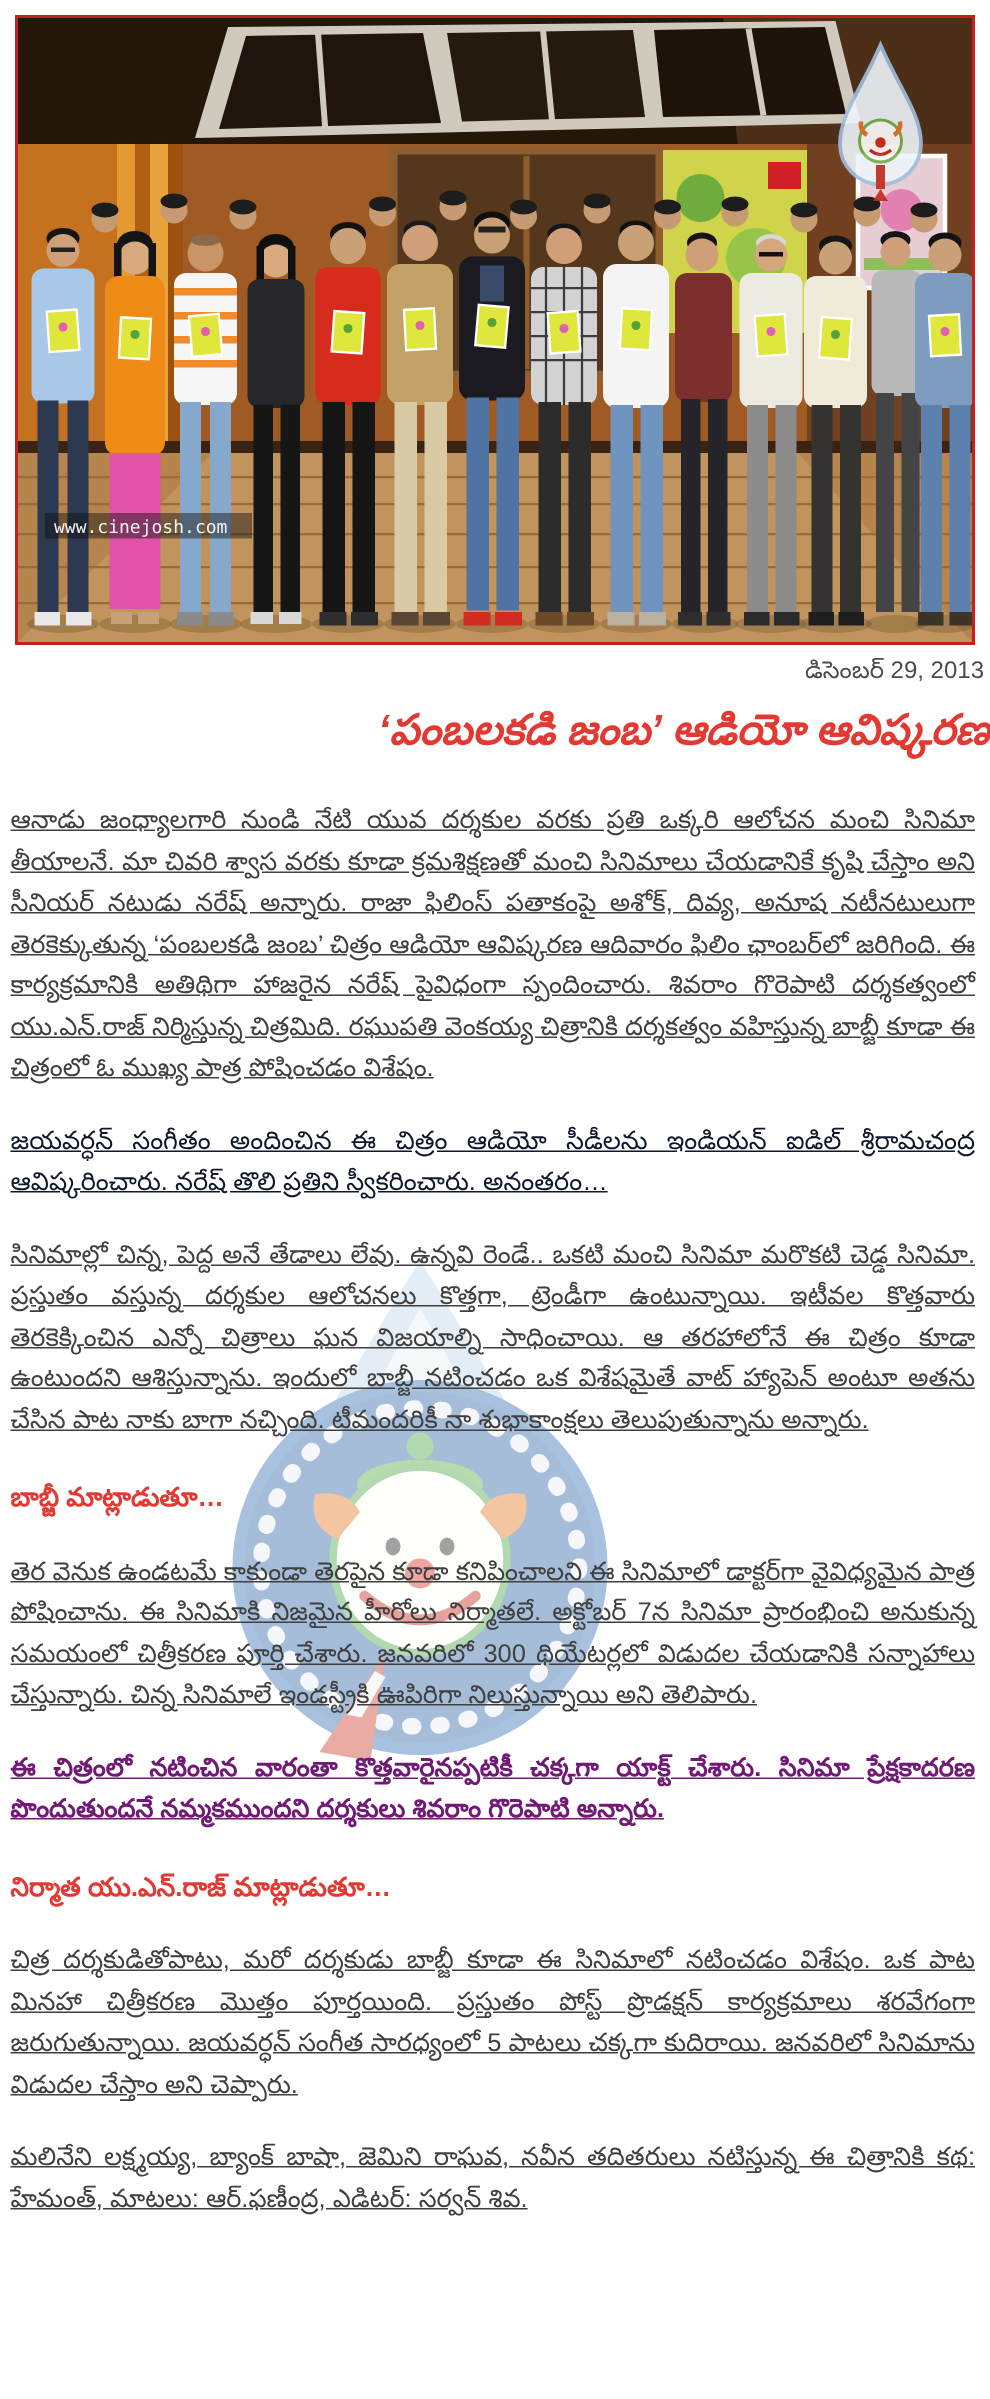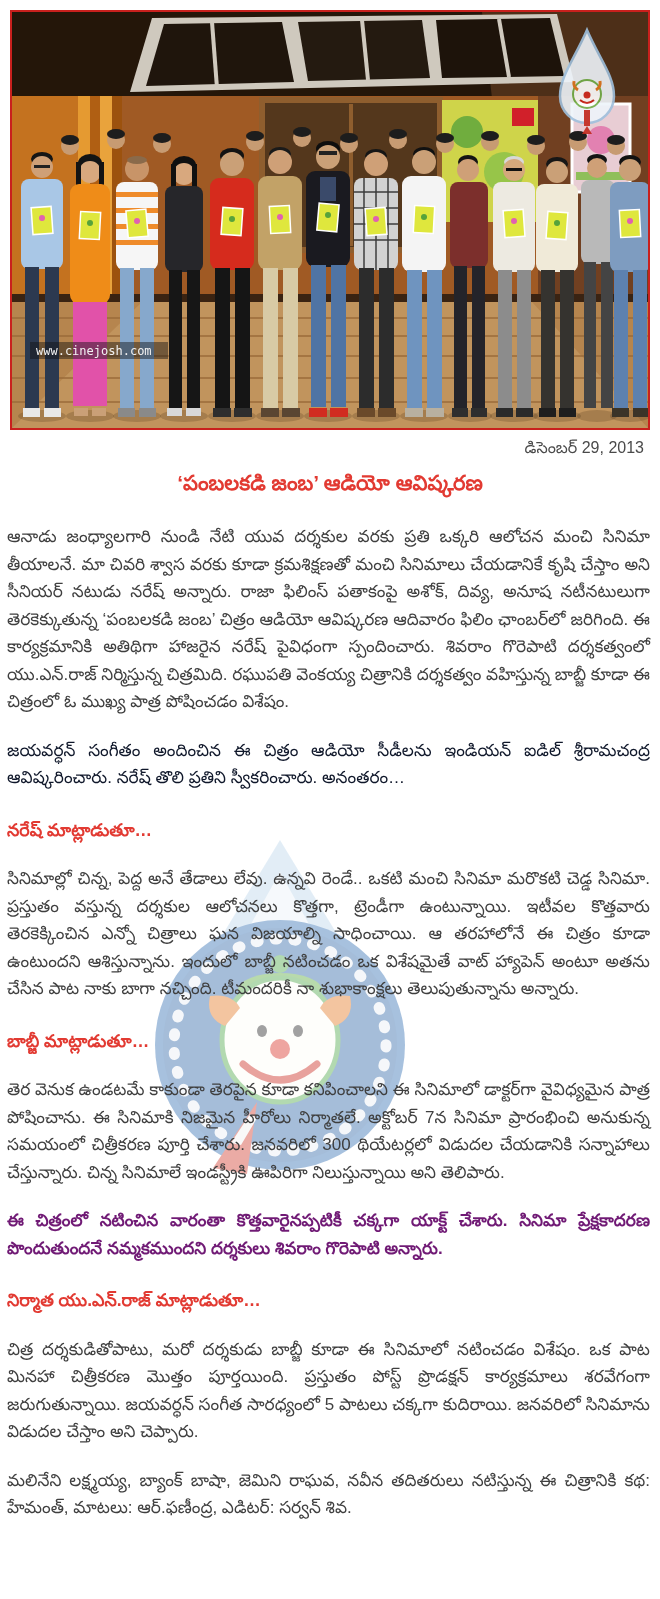--- a/index.html
+++ b/index.html
@@ -10,36 +10,36 @@
   }
   .page{position:relative;width:660px;overflow:hidden;}
   
   .photo-wrap{
     margin:10px auto 0;width:636px;height:416px;
     border:2px solid #c9201d;background:#5eead4;position:relative;
   }
   .photo-wrap svg{display:block;}
   
   .dateline{
-    margin-top:5px;padding-right:16px;text-align:right;
+    margin-top:5px;padding-right:4px;text-align:right;
     font-size:16px;line-height:25px;color:#4a4a4a;
   }
   
   .title{
-    margin:11px 0 0;text-align:center;
-    font-size:21px;font-weight:bold;color:#e23a32;
+    margin:11px 0 0;text-align:right;
+    font-size:28px;font-weight:bold;color:#e23a32;font-style:italic;
   }
   
   .article{
     position:relative;z-index:1;
     padding:0 10px 28px 7px;
     font-size:17px;line-height:27.5px;color:#3f3f3f;
     text-align:justify;
   }
-  .article p{margin:21px 0 0;}
+  .article p{margin:21px 0 0;text-decoration:underline;}
   .article p.first{margin-top:23px;}
   .article p.blue{color:#0f172a;}
   .article p.emph{font-weight:bold;color:#701a75;}
   .subhead{
     margin:25px 0 0;font-size:17.5px;font-weight:bold;color:#e23a32;
     text-align:left;
   }
   
   .watermark{
     position:absolute;left:135px;top:838px;width:300px;height:345px;
@@ -372,21 +372,20 @@
       <g>
         <polygon points="122,264 78,330 112,336" fill="#d0382a"></polygon>
         <polygon points="115,276 96,305 106,307 122,280" fill="#f2f2f2"></polygon>
       </g>
     </svg>
   </div>
 
   <div class="article">
     <p class="first">ఆనాడు జంధ్యాలగారి నుండి నేటి యువ దర్శకుల వరకు ప్రతి ఒక్కరి ఆలోచన మంచి సినిమా తీయాలనే. మా చివరి శ్వాస వరకు కూడా క్రమశిక్షణతో మంచి సినిమాలు చేయడానికే కృషి చేస్తాం అని సీనియర్ నటుడు నరేష్ అన్నారు. రాజా ఫిలింస్ పతాకంపై అశోక్, దివ్య, అనూష నటీనటులుగా తెరకెక్కుతున్న ‘పంబలకడి జంబ’ చిత్రం ఆడియో ఆవిష్కరణ ఆదివారం ఫిలిం ఛాంబర్‌లో జరిగింది. ఈ కార్యక్రమానికి అతిథిగా హాజరైన నరేష్ పైవిధంగా స్పందించారు. శివరాం గొరెపాటి దర్శకత్వంలో యు.ఎన్.రాజ్ నిర్మిస్తున్న చిత్రమిది. రఘుపతి వెంకయ్య చిత్రానికి దర్శకత్వం వహిస్తున్న బాబ్జీ కూడా ఈ చిత్రంలో ఓ ముఖ్య పాత్ర పోషించడం విశేషం.</p>
     <p class="blue">జయవర్ధన్ సంగీతం అందించిన ఈ చిత్రం ఆడియో సీడీలను ఇండియన్ ఐడిల్ శ్రీరామచంద్ర ఆవిష్కరించారు. నరేష్ తొలి ప్రతిని స్వీకరించారు. అనంతరం…</p>
-    <h2 class="subhead">నరేష్ మాట్లాడుతూ…</h2>
     <p>సినిమాల్లో చిన్న, పెద్ద అనే తేడాలు లేవు. ఉన్నవి రెండే.. ఒకటి మంచి సినిమా మరొకటి చెడ్డ సినిమా. ప్రస్తుతం వస్తున్న దర్శకుల ఆలోచనలు కొత్తగా, ట్రెండీగా ఉంటున్నాయి. ఇటీవల కొత్తవారు తెరకెక్కించిన ఎన్నో చిత్రాలు ఘన విజయాల్ని సాధించాయి. ఆ తరహాలోనే ఈ చిత్రం కూడా ఉంటుందని ఆశిస్తున్నాను. ఇందులో బాబ్జీ నటించడం ఒక విశేషమైతే వాట్ హ్యాపెన్ అంటూ అతను చేసిన పాట నాకు బాగా నచ్చింది. టీమందరికీ నా శుభాకాంక్షలు తెలుపుతున్నాను అన్నారు.</p>
     <h2 class="subhead">బాబ్జీ మాట్లాడుతూ…</h2>
     <p>తెర వెనుక ఉండటమే కాకుండా తెరపైన కూడా కనిపించాలని ఈ సినిమాలో డాక్టర్‌గా వైవిధ్యమైన పాత్ర పోషించాను. ఈ సినిమాకి నిజమైన హీరోలు నిర్మాతలే. అక్టోబర్ 7న సినిమా ప్రారంభించి అనుకున్న సమయంలో చిత్రీకరణ పూర్తి చేశారు. జనవరిలో 300 థియేటర్లలో విడుదల చేయడానికి సన్నాహాలు చేస్తున్నారు. చిన్న సినిమాలే ఇండస్ట్రీకి ఊపిరిగా నిలుస్తున్నాయి అని తెలిపారు.</p>
     <p class="emph">ఈ చిత్రంలో నటించిన వారంతా కొత్తవారైనప్పటికీ చక్కగా యాక్ట్ చేశారు. సినిమా ప్రేక్షకాదరణ పొందుతుందనే నమ్మకముందని దర్శకులు శివరాం గొరెపాటి అన్నారు.</p>
     <h2 class="subhead">నిర్మాత యు.ఎన్.రాజ్ మాట్లాడుతూ…</h2>
     <p>చిత్ర దర్శకుడితోపాటు, మరో దర్శకుడు బాబ్జీ కూడా ఈ సినిమాలో నటించడం విశేషం. ఒక పాట మినహా చిత్రీకరణ మొత్తం పూర్తయింది. ప్రస్తుతం పోస్ట్ ప్రొడక్షన్ కార్యక్రమాలు శరవేగంగా జరుగుతున్నాయి. జయవర్ధన్ సంగీత సారధ్యంలో 5 పాటలు చక్కగా కుదిరాయి. జనవరిలో సినిమాను విడుదల చేస్తాం అని చెప్పారు.</p>
     <p>మలినేని లక్ష్మయ్య, బ్యాంక్ బాషా, జెమిని రాఘవ, నవీన తదితరులు నటిస్తున్న ఈ చిత్రానికి కథ: హేమంత్, మాటలు: ఆర్.ఫణీంద్ర, ఎడిటర్: సర్వన్ శివ.</p>
   </div>
 
 </div>

